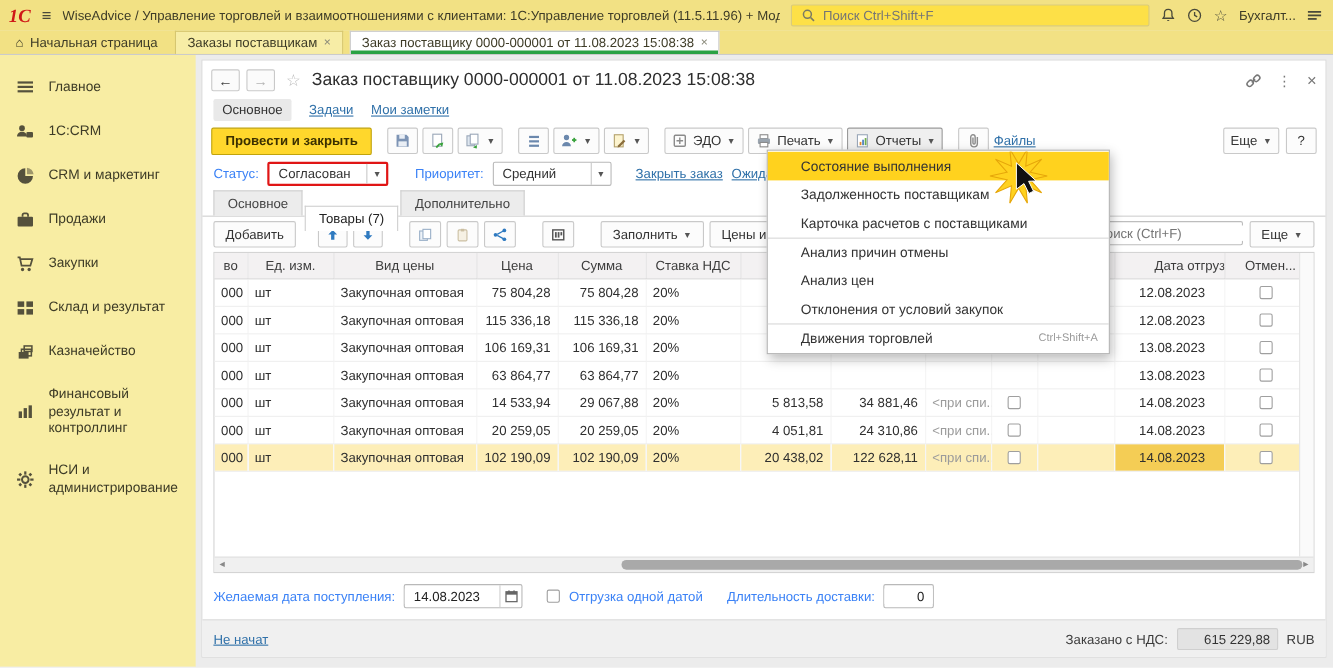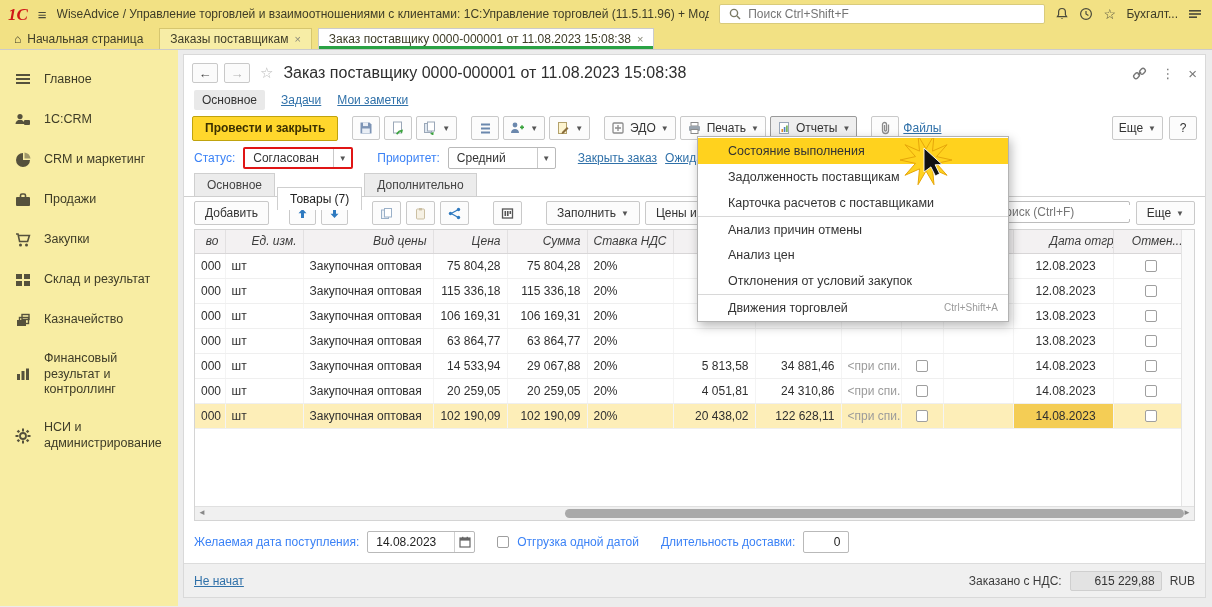--- a/index.html
+++ b/index.html
@@ -5,21 +5,21 @@
   * { margin:0; padding:0; box-sizing:border-box; }
   html,body { width:1212px; height:607px; overflow:hidden; }
   body { font-family:"Liberation Sans", sans-serif; font-size:12px; color:#333; background:#ececec; position:relative; }
   svg { display:block; }
 
   
   .topbar { height:28px; background:#f2e184; display:flex; align-items:center; padding:0 10px 0 8px; gap:10px; }
   .logo1c { font-family:"Liberation Serif", serif; font-style:italic; font-weight:bold; font-size:17px; color:#cf1717; line-height:1; }
   .burger { font-size:15px; color:#4a4a3a; }
   .apptitle { color:#3e3c27; font-size:12px; white-space:nowrap; overflow:hidden; flex:0 1 auto; }
-  .tb-search { margin-left:auto; width:430px; height:20px; background:#ffffff; border:1px solid #d9cb7c; border-radius:2px; display:flex; align-items:center; padding:0 6px; gap:5px; }
+  .tb-search { margin-left:auto; width:430px; height:20px; background:#fde047; border:1px solid #d9cb7c; border-radius:2px; display:flex; align-items:center; padding:0 6px; gap:5px; }
   .tb-search input { border:0; background:transparent; outline:none; width:100%; font-size:12px; color:#555; font-family:inherit; }
   .tb-ic { width:18px; height:18px; display:flex; align-items:center; justify-content:center; color:#4a4a3a; }
   .tb-user { color:#3e3c27; white-space:nowrap; }
 
   
   .tabstrip { height:22px; background:#f2e184; display:flex; align-items:flex-end; padding-left:4px; border-bottom:1px solid #cbcbcb; }
   .tab { height:21px; display:flex; align-items:center; gap:6px; padding:0 10px; font-size:12px; color:#3e3c27; white-space:nowrap; }
   .tab.home { }
   .tab.plain { background:#f7eda6; border:1px solid #d6c66f; border-bottom:0; margin-left:6px; }
   .tab.active { background:#ffffff; border:1px solid #cbcbcb; border-bottom:0; margin-left:6px; box-shadow:inset 0 -3px 0 #2aa244; }
@@ -72,21 +72,21 @@
   .tbltoolbar { height:32px; display:flex; align-items:center; gap:5px; padding:0 10px; }
   .btn { height:24px; border:1px solid #c9c9c9; border-radius:2px; background:#fcfcfc; padding:0 10px; display:flex; align-items:center; gap:5px; color:#333; }
   .searchbox { width:140px; height:22px; border:1px solid #bdbdbd; border-radius:2px; display:flex; align-items:center; background:#fff; }
   .searchbox input { border:0; outline:none; flex:1; padding:0 6px; font-size:12px; color:#0f766e; font-family:inherit; }
   .searchbox .clr { width:18px; text-align:center; color:#888; border-left:1px solid #ddd; }
   .tbltoolbar .right { margin-left:auto; display:flex; gap:6px; }
 
   
   .tablewrap { margin:0 10px; border:1px solid #d4d4d4; height:292px; position:relative; background:#fff; }
   table.grid { border-collapse:collapse; table-layout:fixed; width:994px; }
-  .grid th { background:#f3f1f2; border-right:1px solid #e2e0e1; border-bottom:1px solid #d8d6d7; height:23px; font-weight:normal; color:#3c3c3c; text-align:right; padding:0 6px; overflow:hidden; white-space:nowrap;font-style:italic; }
+  .grid th { background:#f3f1f2; border-right:1px solid #e2e0e1; border-bottom:1px solid #d8d6d7; height:23px; font-weight:normal; color:#3c3c3c; text-align:center; padding:0 6px; overflow:hidden; white-space:nowrap; }
   .grid td { height:25px; border-bottom:1px solid #efefef; border-right:1px solid #f4f4f4; padding:0 6px; overflow:hidden; white-space:nowrap; color:#2f2f2f; }
   .grid td.num, .grid th.num { text-align:right; }
   .grid td.grey { color:#9b9b9b; }
   .grid td.c-date { padding-left:22px; }
   tr.selected td { background:#fdeeb8; }
   tr.selected td.c-date { background:#f4cd55; }
   .cb { width:12px; height:12px; border:1px solid #9f9f9f; border-radius:2px; background:#fff; display:inline-block; vertical-align:middle; }
   td.c-chk, td.c-cancel { text-align:center; }
   tr:not(.has-mid) td.c-chk .cb { display:none; }
   .vstrip { position:absolute; right:0; top:0; bottom:14px; width:13px; background:#fafafa; border-left:1px solid #e4e4e4; }

